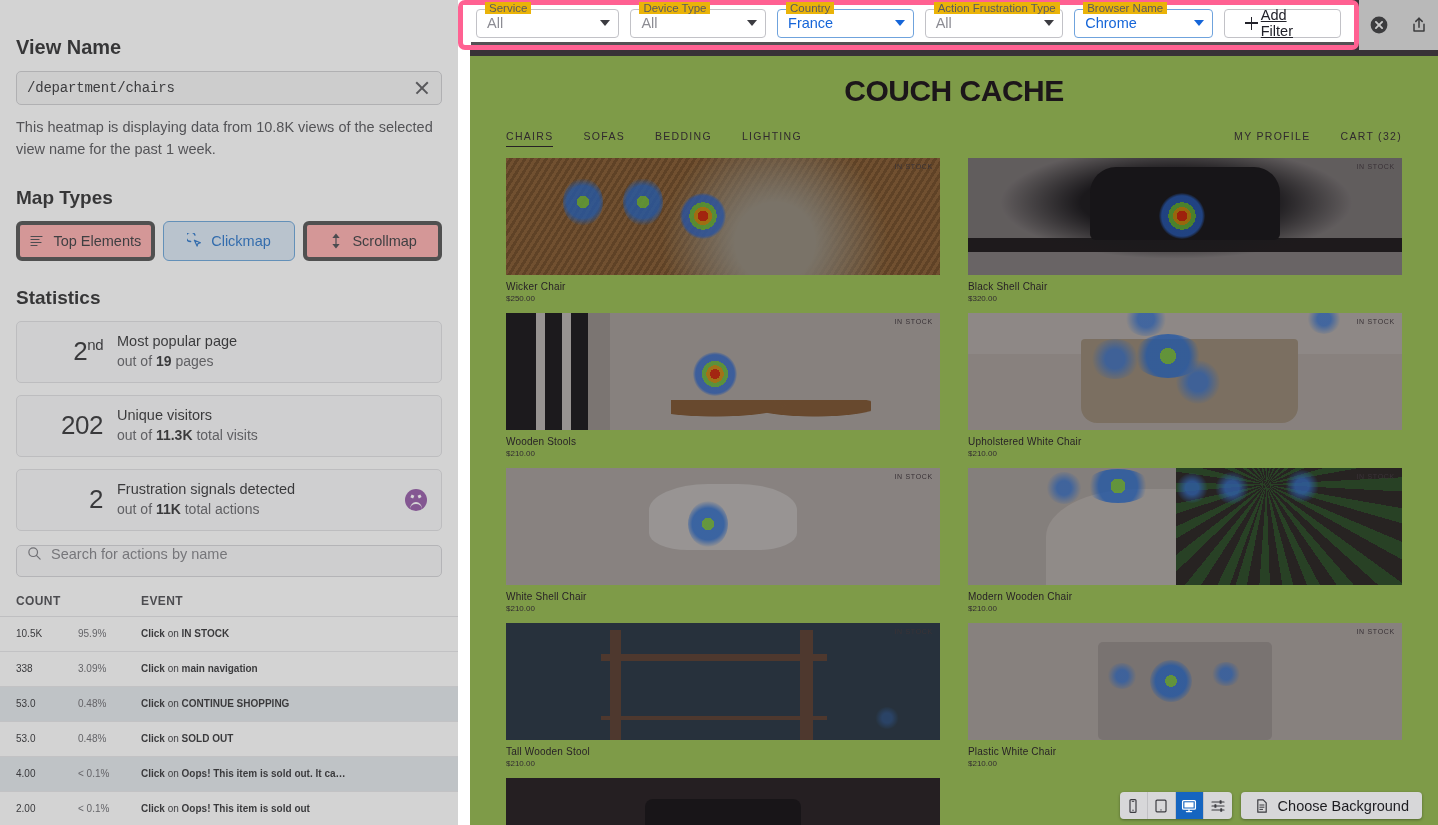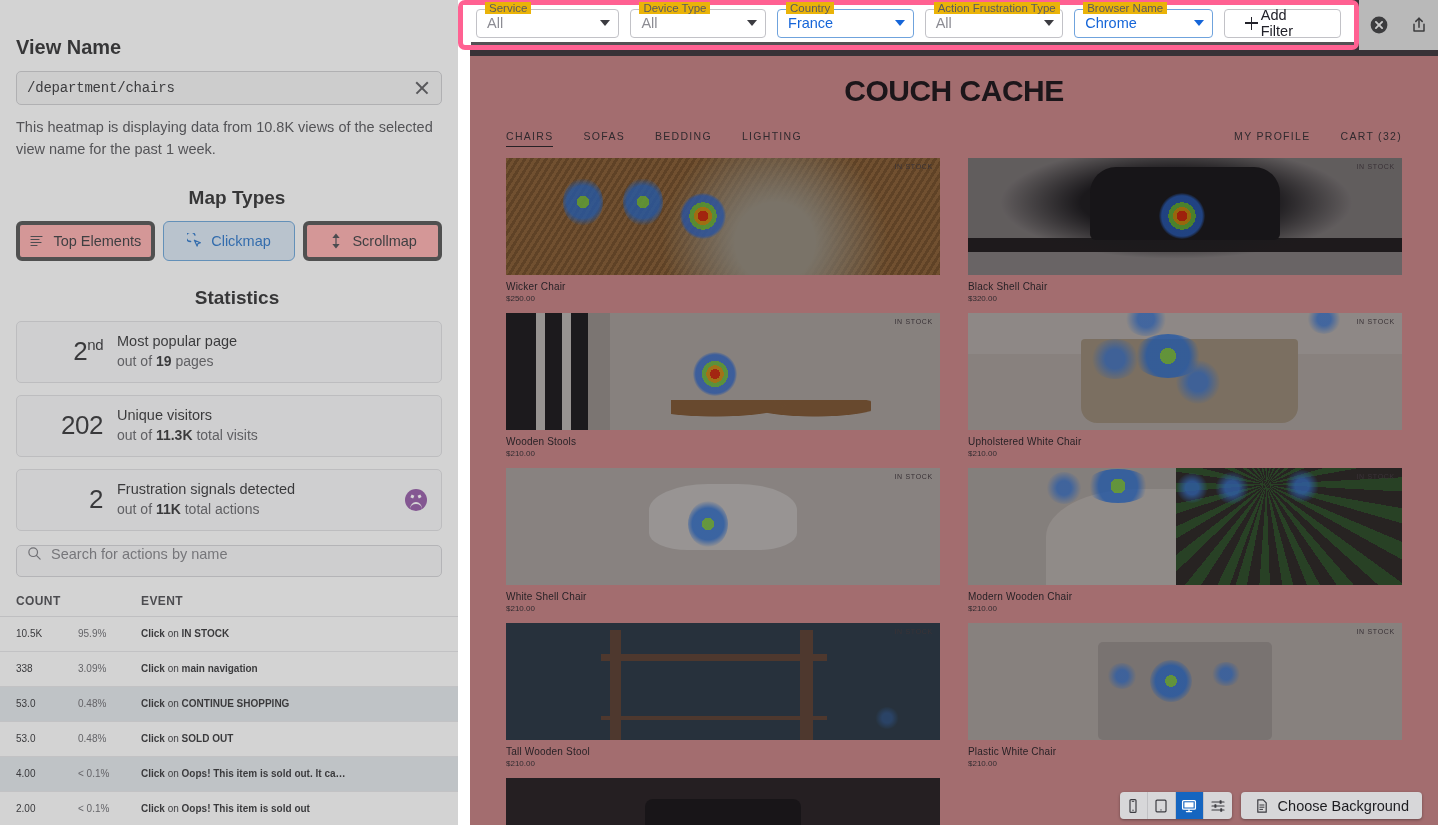--- a/index.html
+++ b/index.html
@@ -24,21 +24,20 @@
     pointer-events: none; z-index: 60;
   }
 
   .sb-h1 {
     font-size: 20px; font-weight: bold; color: #1a1a1c;
     margin: 36px 0 12px 16px;
   }
   .sb-h2 {
     font-size: 19px; font-weight: bold; color: #1a1a1c;
     margin: 26px 0 12px 16px;
-    text-align: center;
   }
   .viewname-box {
     margin: 0 16px; height: 34px;
     border: 1px solid #c9c9cc; border-radius: 5px;
     background: #f2f2f3;
     display: flex; align-items: center;
     padding: 0 10px;
   }
   .viewname-text {
     flex: 1; font-family: "Liberation Mono", monospace;
@@ -138,21 +137,21 @@
     width: 968px; height: 825px;
     background: #4a4448;
     overflow: hidden;
   }
   .hm-dim {
     position: absolute; inset: 0;
     background: rgba(30,24,30,0.40); z-index: 5; pointer-events: none;
   }
   .site {
     position: absolute; left: 0; top: 56px; width: 968px; height: 769px;
-    background: #fca5a5;
+    background: #bef264;
   }
   .site-title {
     text-align: center; margin-top: 18px;
     font-size: 30px; font-weight: bold; letter-spacing: -0.5px;
     color: #1c1418; font-family: "Liberation Sans", sans-serif;
   }
   .site-nav {
     display: flex; align-items: center;
     margin: 22px 36px 0 36px;
     font-size: 10.5px; letter-spacing: 1.3px; color: #3d3539;
@@ -279,21 +278,21 @@
     width: 0; height: 0; margin-left: 8px;
     border-left: 5.5px solid transparent; border-right: 5.5px solid transparent;
     border-top: 6.5px solid #3c3c41;
   }
   .fld.sel .caret { border-top-color: #1565d8; }
   .fld.w1 { width: 148px; } .fld.w2 { width: 140px; }
   .fld.w3 { width: 141px; } .fld.w4 { width: 143px; } .fld.w5 { width: 143px; }
   .addfilter {
     height: 29px; border: 1px solid #c2c2c7; border-radius: 4px;
     display: flex; align-items: center; gap: 3px; padding: 0 20px;
-    font-size: 14.5px; color: #22222a; cursor: pointer;
+    font-size: 14.5px; color: #22222a; cursor: pointer; text-decoration: underline;
   }
   .plus { position: relative; width: 13px; height: 13px; flex: 0 0 13px; }
   .plus::before, .plus::after { content:""; position:absolute; background:#22222a; }
   .plus::before { left: 0; top: 5.8px; width: 13px; height: 1.8px; }
   .plus::after { left: 5.8px; top: 0; width: 1.8px; height: 13px; }
 
   
   #topright {
     position: absolute; right: 0; top: 0; width: 79px; height: 50px;
     display: flex; align-items: center; justify-content: center; gap: 20px;

